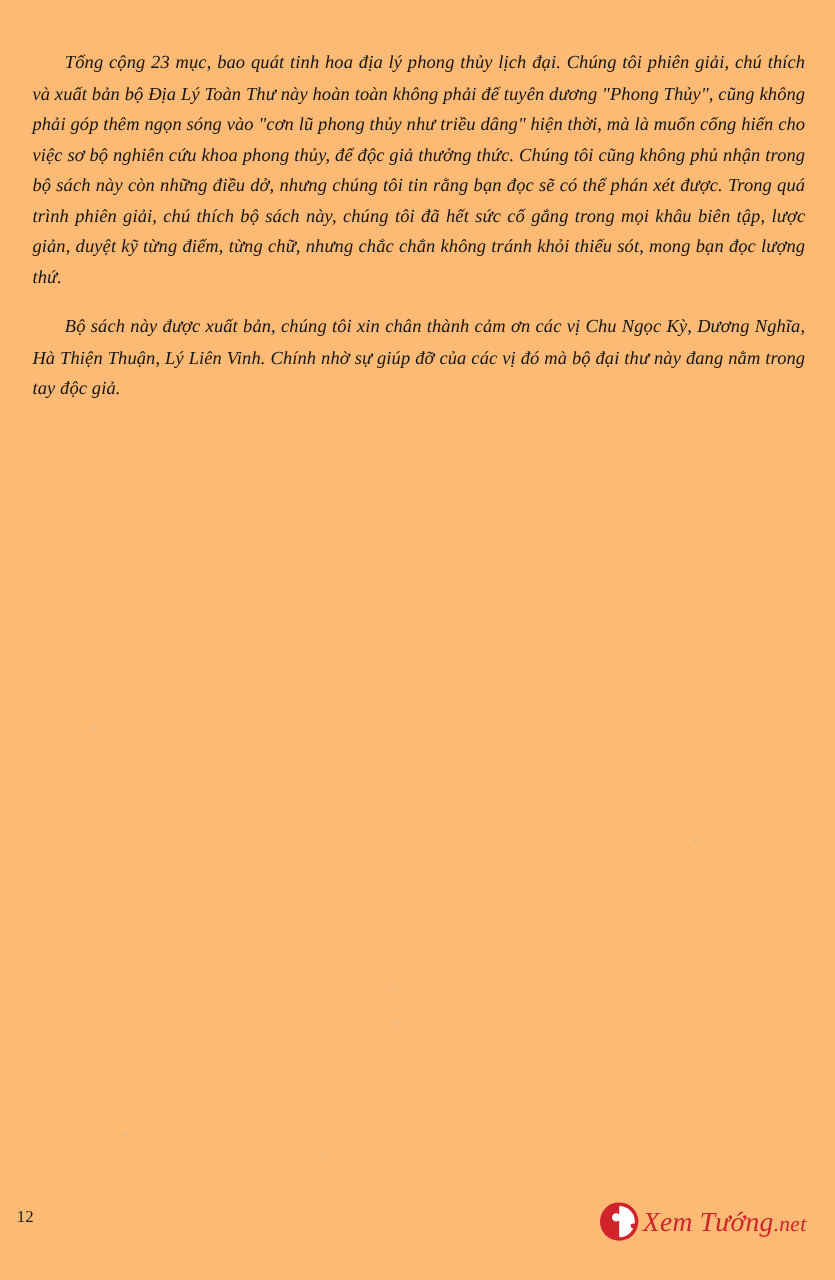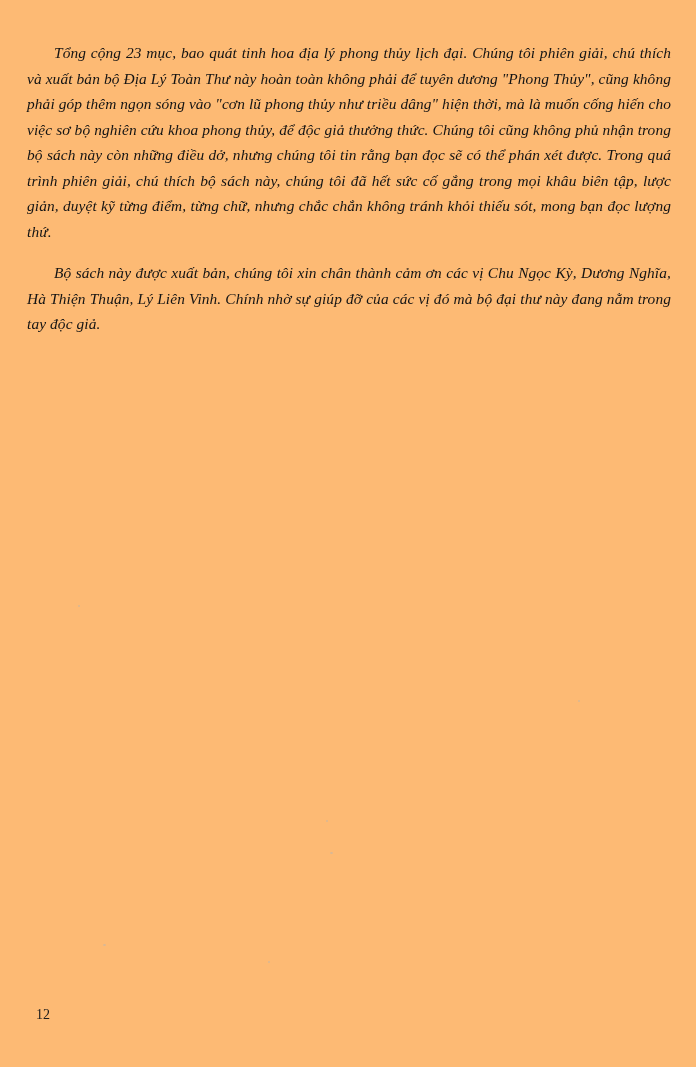--- a/index.html
+++ b/index.html
@@ -49,21 +49,21 @@
   
   .speck {
     position: absolute;
     background: #b9b6ae;
     border-radius: 50%;
     opacity: .55;
   }
 
   .page-number {
     position: absolute;
-    left: 36px;
+    left: 14px;
     top: 1007px;
     font-size: 14px;
     font-family: "Liberation Serif", "DejaVu Serif", serif;
     color: #1b1b1b;
   }
 
   
   .watermark {
     position: absolute;
     right: 24px;
@@ -128,14 +128,20 @@
 
   <div class="speck" style="left:78px;  top:605px;  width:2px; height:2px;"></div>
   <div class="speck" style="left:326px; top:820px;  width:2px; height:2px;"></div>
   <div class="speck" style="left:330px; top:852px;  width:3px; height:2px;"></div>
   <div class="speck" style="left:578px; top:700px;  width:2px; height:2px;"></div>
   <div class="speck" style="left:103px; top:944px;  width:3px; height:2px;"></div>
   <div class="speck" style="left:268px; top:961px;  width:2px; height:2px;"></div>
 
   <div class="page-number">12</div>
 
+  <div class="watermark">
+    <span class="wm-mark"></span>
+    <span class="wm-text">
+      <span>Xem Tướng</span><span class="dom">.net</span>
+    </span>
+  </div>
 
 </div>
 
 </body></html>

